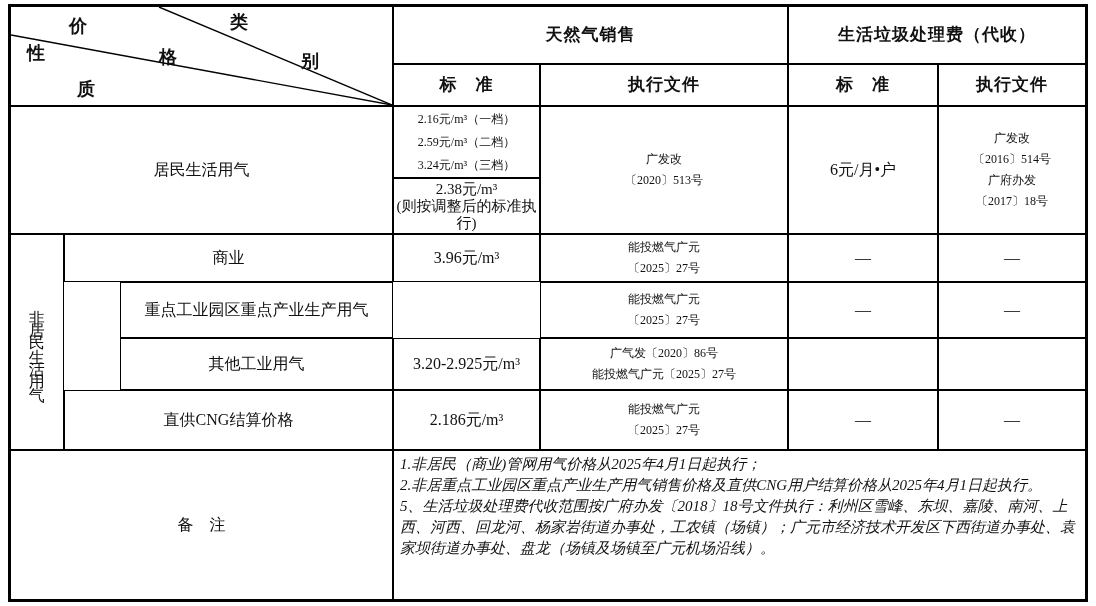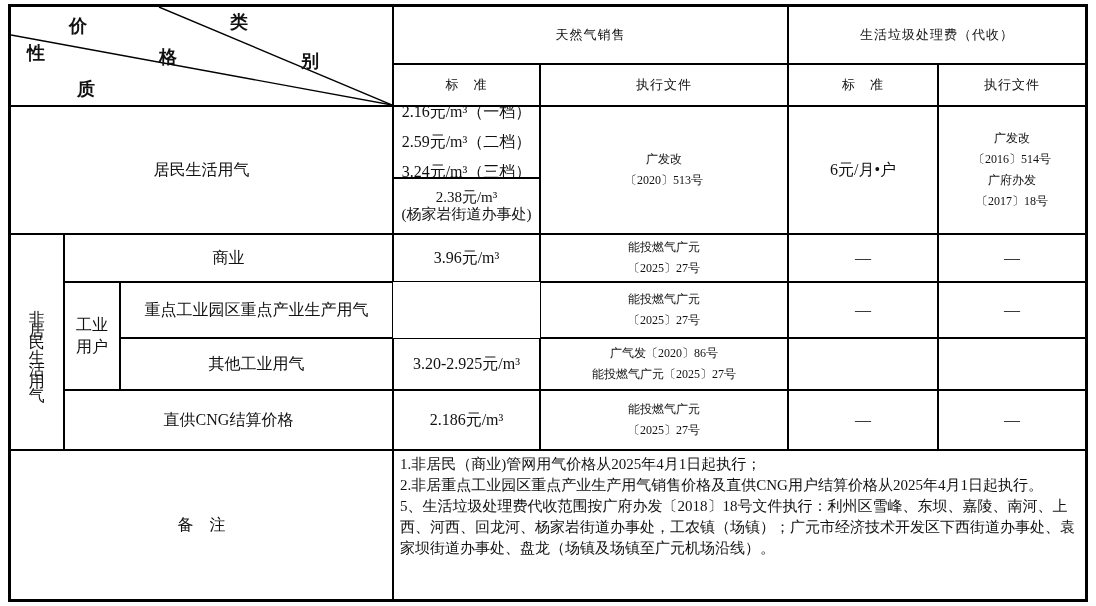--- a/index.html
+++ b/index.html
@@ -23,24 +23,24 @@
     border: 1px solid #000;
     display: flex;
     align-items: center;
     justify-content: center;
     text-align: center;
     font-size: 16px;
     line-height: 1.35;
     overflow: hidden;
     padding: 1px 2px;
   }
-  .hdr { font-weight: normal; font-size: 13px; letter-spacing: 1px; }
+  .hdr { font-weight: bold; font-size: 17px; letter-spacing: 1px; }
   .ml  { white-space: pre-line; }
   .doc { font-size: 12px; line-height: 21px; }
-  .tiers { font-size: 16px; line-height: 30px; }
+  .tiers { font-size: 12px; line-height: 23px; }
   .flat  { font-size: 15px; line-height: 17px; padding: 0 2px; }
   .vtext {
     writing-mode: vertical-lr;
     text-orientation: upright;
     letter-spacing: 13px;
     font-size: 16px;
   }
   .two-char-wrap { padding: 0 11px; line-height: 22px; }
   
   .corner { position: relative; padding: 0; }
@@ -53,21 +53,21 @@
   .pos-xing { left: 16px;  top: 37px; }
   .pos-zhi  { left: 66px;  top: 73px; }
   
   .remarks-body {
     display: block;
     text-align: left;
     font-size: 15px;
     line-height: 21px;
     padding: 3px 8px 0 6px;
   }
-  .remark-line { display: block; }
+  .remark-line { display: block; font-style: italic; }
 </style>
 </head>
 <body>
 
 <div class="table-wrap">
 
   <div class="cell corner" style="grid-area:1/1/3/4">
     <svg viewBox="0 0 381 98" preserveAspectRatio="none">
       <line x1="148" y1="0" x2="381" y2="98" stroke="#000" stroke-width="1.4"></line>
       <line x1="0" y1="28" x2="381" y2="98" stroke="#000" stroke-width="1.4"></line>
@@ -86,39 +86,38 @@
   <div class="cell hdr" style="grid-area:2/4/3/5">标　准</div>
   <div class="cell hdr" style="grid-area:2/5/3/6">执行文件</div>
   <div class="cell hdr" style="grid-area:2/6/3/7">标　准</div>
   <div class="cell hdr" style="grid-area:2/7/3/8">执行文件</div>
 
   <div class="cell" style="grid-area:3/1/5/4">居民生活用气</div>
   <div class="cell ml tiers" style="grid-area:3/4/4/5">2.16元/m³（一档）
 2.59元/m³（二档）
 3.24元/m³（三档）</div>
   <div class="cell ml flat" style="grid-area:4/4/5/5">2.38元/m³
-(杨家岩街道办事处)</div>
+(则按调整后的标准执行)</div>
   <div class="cell ml doc" style="grid-area:3/5/5/6">广发改
 〔2020〕513号</div>
   <div class="cell" style="grid-area:3/6/5/7">6元/月•户</div>
   <div class="cell ml doc" style="grid-area:3/7/5/8">广发改
 〔2016〕514号
 广府办发
 〔2017〕18号</div>
 
   <div class="cell vtext" style="grid-area:5/1/9/2">非居民生活用气</div>
 
   <div class="cell" style="grid-area:5/2/6/4">商业</div>
   <div class="cell" style="grid-area:5/4/6/5">3.96元/m³</div>
   <div class="cell ml doc" style="grid-area:5/5/6/6">能投燃气广元
 〔2025〕27号</div>
   <div class="cell" style="grid-area:5/6/6/7">—</div>
   <div class="cell" style="grid-area:5/7/6/8">—</div>
 
-  <div class="cell two-char-wrap" style="grid-area:6/2/8/3">工业用户</div>
 
   <div class="cell" style="grid-area:6/3/7/4">重点工业园区重点产业生产用气</div>
   <div class="cell ml doc" style="grid-area:6/5/7/6">能投燃气广元
 〔2025〕27号</div>
   <div class="cell" style="grid-area:6/6/7/7">—</div>
   <div class="cell" style="grid-area:6/7/7/8">—</div>
 
   <div class="cell" style="grid-area:7/3/8/4">其他工业用气</div>
   <div class="cell" style="grid-area:7/4/8/5">3.20-2.925元/m³</div>
   <div class="cell ml doc" style="grid-area:7/5/8/6">广气发〔2020〕86号

